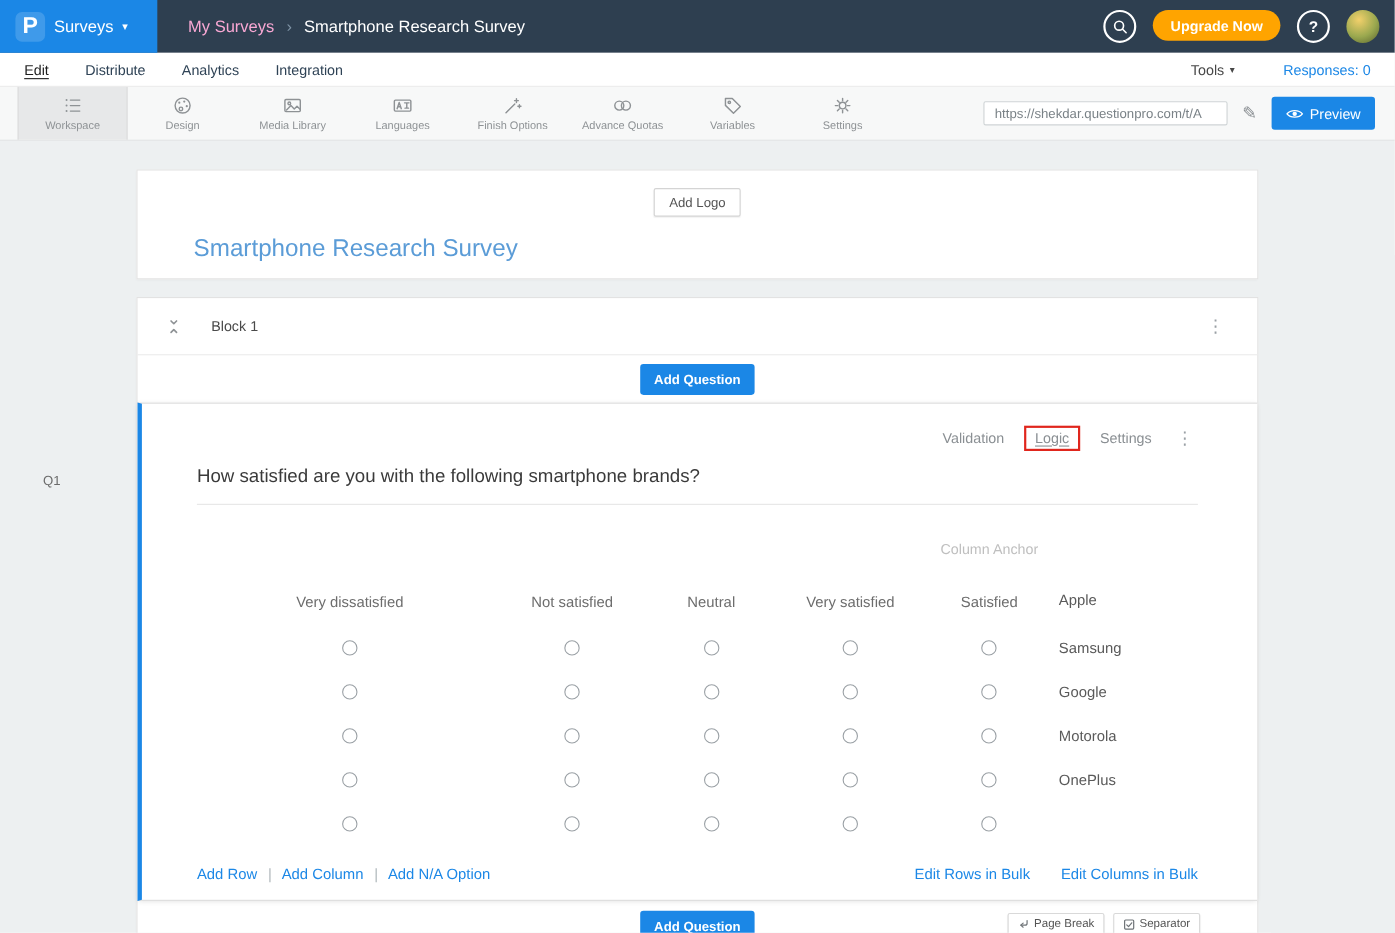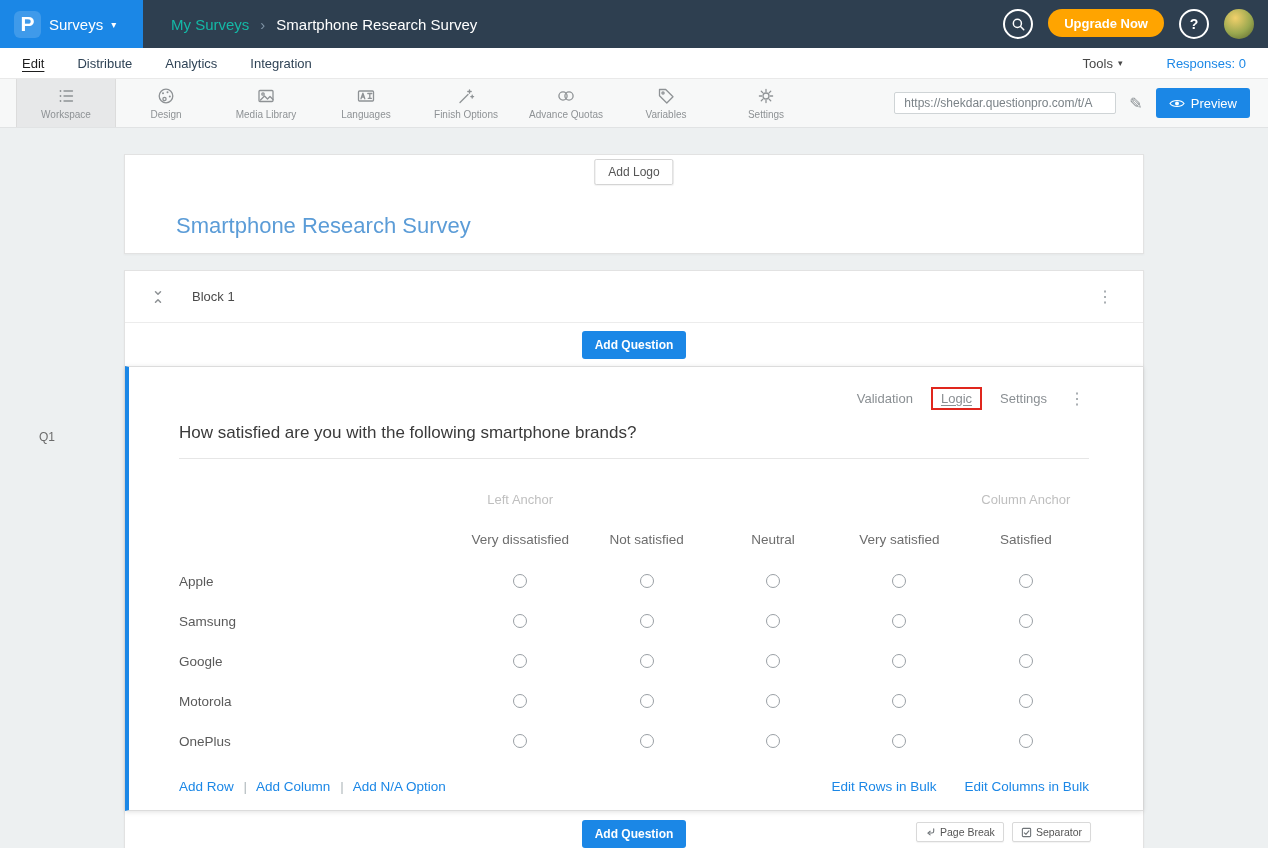--- a/index.html
+++ b/index.html
@@ -11,21 +11,21 @@
   body{background:#edf0f1;font-family:"Liberation Sans",sans-serif}
   a{text-decoration:none}
 
   
   .topbar{height:48px;background:var(--header-bg);display:flex;align-items:center}
   .brand{width:143px;height:48px;background:var(--brand-blue);display:flex;align-items:center;gap:8px;padding:0 10px 0 14px;cursor:pointer}
   .logo{color:#fff;font-weight:700;font-size:21px;background:rgba(255,255,255,.16);width:27px;height:27px;border-radius:6px;display:flex;align-items:center;justify-content:center}
   .product{color:#fff;font-size:15px}
   .caret{color:#fff;font-size:10px}
   .breadcrumb{margin-left:28px;display:flex;align-items:center;gap:11px;font-size:15px}
-  .bc-parent{color:#14b8a6;cursor:pointer}
+  .bc-parent{color:#f9a8d4;cursor:pointer}
   .bc-sep{color:#7f94a6;font-size:15px}
   .bc-current{color:#fff}
   .topbar-right{margin-left:auto;display:flex;align-items:flex-start;gap:15px;padding-right:14px}
   .circle-icon{width:30px;height:30px;border:2px solid #fff;border-radius:50%;display:flex;align-items:center;justify-content:center;color:#fff;font-size:14px;font-weight:700;cursor:pointer}
   .upgrade{background:var(--upgrade-orange);color:#fff;border:none;border-radius:14px;height:28px;padding:0 16px;font-size:13px;font-weight:700;cursor:pointer;font-family:inherit}
   .avatar{width:30px;height:30px;border-radius:50%;background:radial-gradient(circle at 38% 30%,#f2d06b,#9aa84f 55%,#57622e);cursor:pointer}
 
   
   .navbar{height:31px;background:#fff;display:flex;align-items:center;padding:0 22px;gap:33px;border-bottom:1px solid #e9e9e9}
   .tab{font-size:13px;color:#2f4356;cursor:pointer}
@@ -44,21 +44,21 @@
   .tool-label{font-size:10px;color:#8e9295;white-space:nowrap}
   .toolbar-right{margin-left:auto;display:flex;align-items:center;gap:13px;padding-right:18px}
   .url-input{width:222px;height:22px;border:1px solid #cfd4d6;border-radius:2px;background:#fff;font-size:12px;color:#7a8287;padding:0 9px;font-family:inherit}
   .pencil{color:#8a8f93;font-size:16px;cursor:pointer}
   .preview-btn{height:30px;background:var(--brand-blue);color:#fff;border:none;border-radius:3px;display:flex;align-items:center;gap:6px;padding:0 13px;font-size:13px;cursor:pointer;font-family:inherit}
 
   
   .content{padding-top:26px}
   .card{width:1020px;margin:0 auto;background:#fff;border:1px solid #e2e2e2;box-shadow:0 1px 2px rgba(0,0,0,.04)}
   .survey-card{height:100px;position:relative;margin-bottom:16px}
-  .add-logo{position:absolute;top:4px;left:50%;transform:translateX(-50%);background:#fff;border:1px solid #d4d4d4;border-radius:2px;padding:5px 13px;font-size:12px;color:#555;cursor:pointer;box-shadow:0 1px 1px rgba(0,0,0,.05);font-family:inherit}
+  .add-logo{position:absolute;top:16px;left:50%;transform:translateX(-50%);background:#fff;border:1px solid #d4d4d4;border-radius:2px;padding:5px 13px;font-size:12px;color:#555;cursor:pointer;box-shadow:0 1px 1px rgba(0,0,0,.05);font-family:inherit}
   .survey-title{position:absolute;left:51px;top:58px;font-size:22px;font-weight:400;color:var(--title-blue);cursor:text}
 
   .block-card{position:relative;margin-bottom:0}
   .block-header{height:52px;display:flex;align-items:center;padding:0 26px;border-bottom:1px solid #ececec}
   .collapse{display:flex;cursor:pointer}
   .collapse svg{stroke:#8e9295;fill:none;stroke-width:1.5;stroke-linecap:round;stroke-linejoin:round}
   .block-title{margin-left:27px;font-size:13px;color:#4a4a4a;cursor:text}
   .block-header .kebab{margin-left:auto}
   .kebab{color:#9aa0a5;font-size:16px;cursor:pointer;padding:0 4px}
   .addq-strip{height:43px;display:flex;align-items:center;justify-content:center}
@@ -266,21 +266,20 @@
             <a class="q-meta-link">Settings</a>
             <span class="kebab">⋮</span>
           </div>
 
           <div class="q-text">How satisfied are you with the following smartphone brands?</div>
           <div class="q-divider"></div>
 
           <div class="matrix">
 
             <div class="mcell a-cell mlabel"></div>
-            <div class="mcell a-cell">Left Anchor</div>
             <div class="mcell a-cell"></div>
             <div class="mcell a-cell"></div>
             <div class="mcell a-cell"></div>
             <div class="mcell a-cell">Column Anchor</div>
 
             <div class="mcell h-cell mlabel"></div>
             <div class="mcell h-cell">Very dissatisfied</div>
             <div class="mcell h-cell">Not satisfied</div>
             <div class="mcell h-cell">Neutral</div>
             <div class="mcell h-cell">Very satisfied</div>

